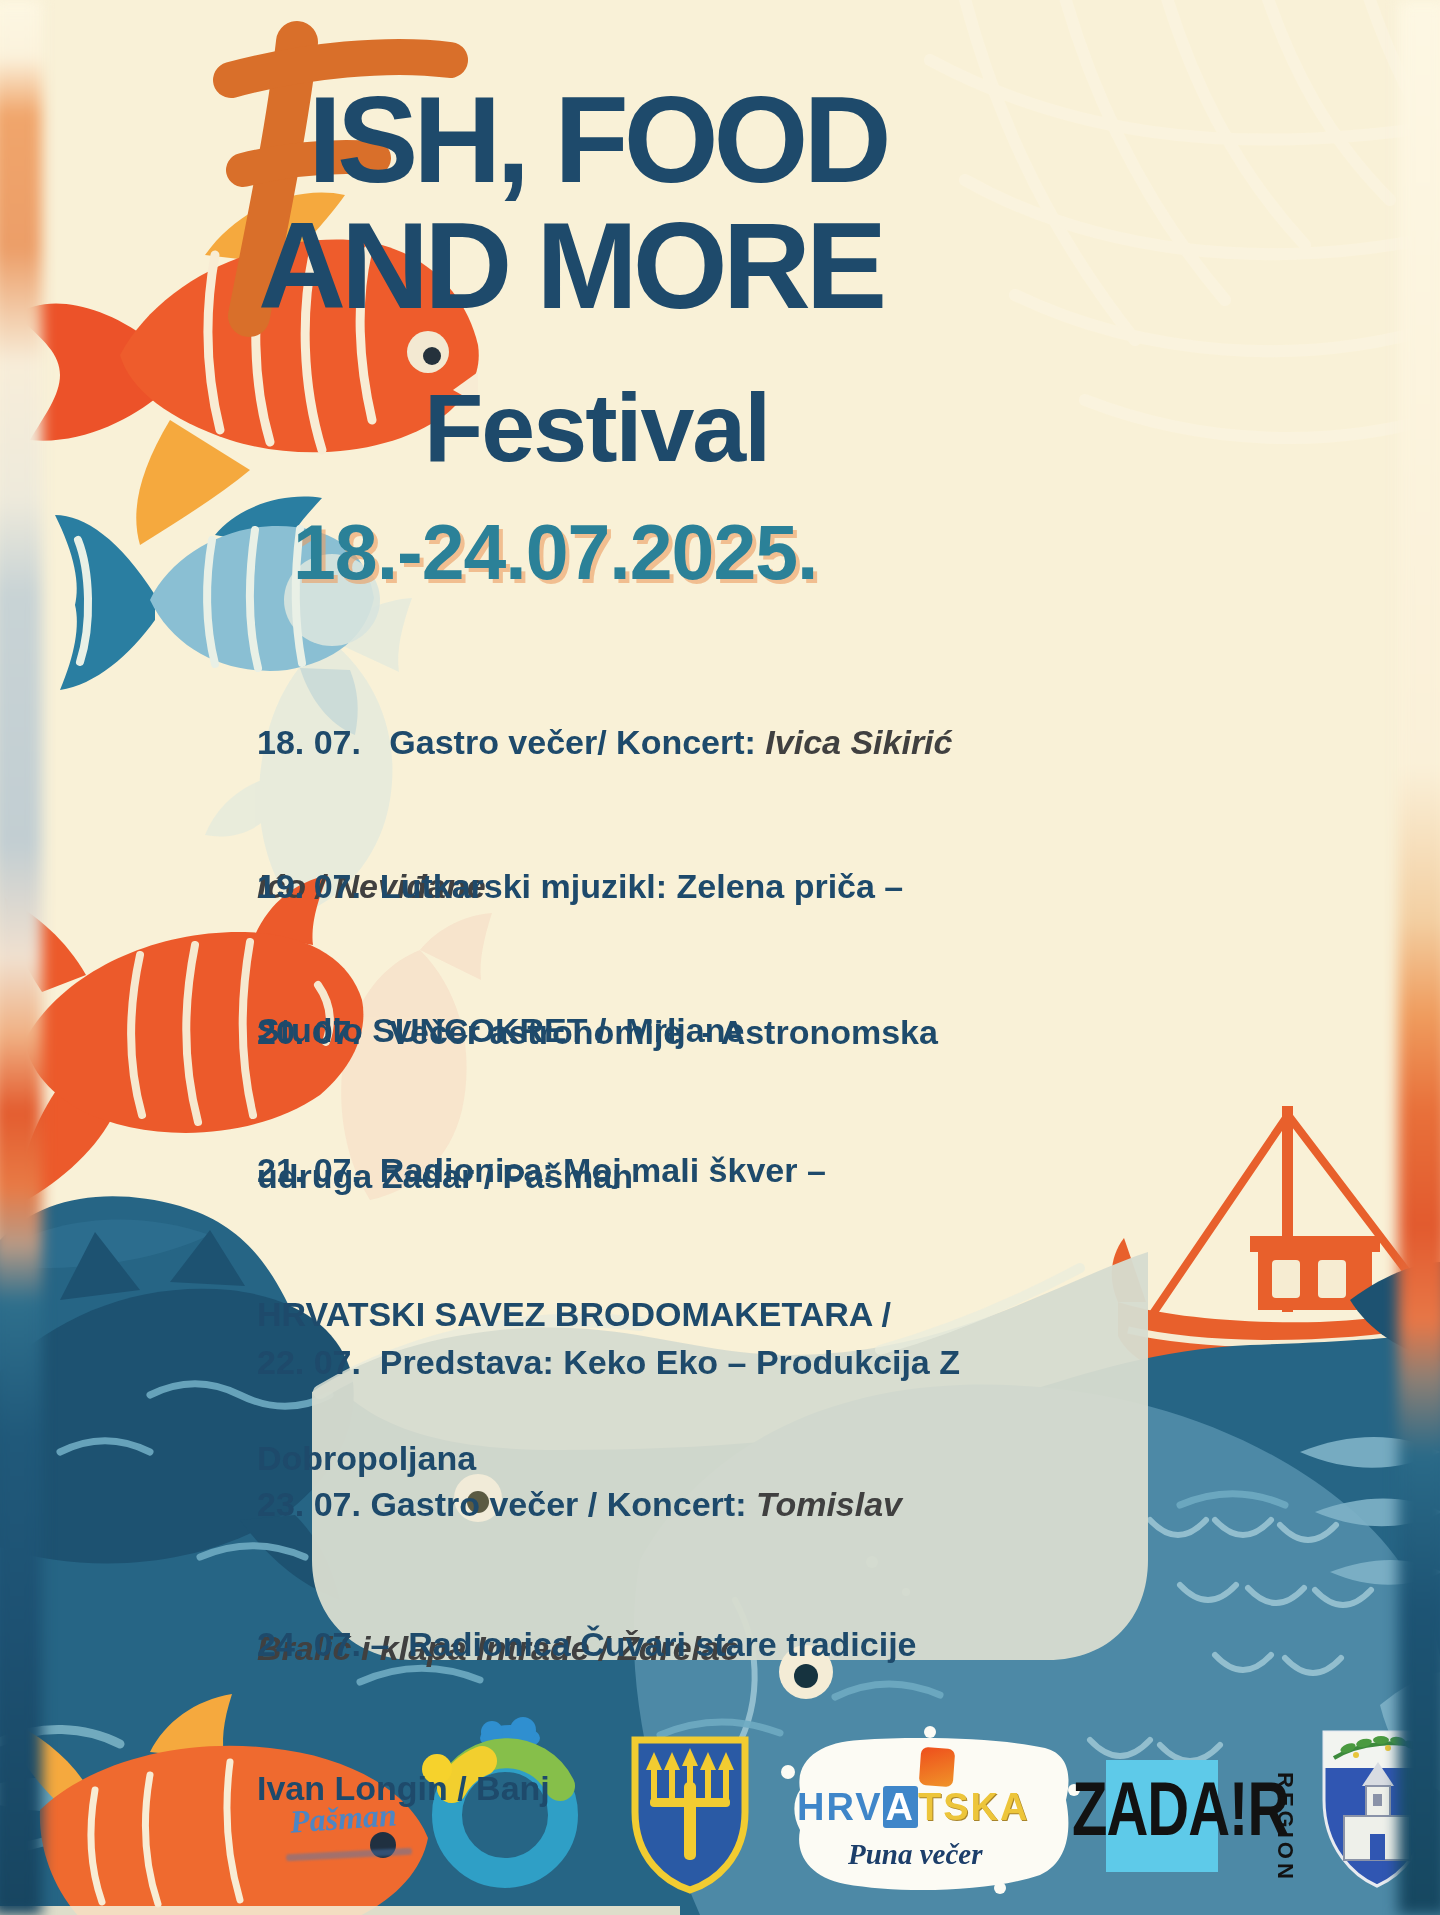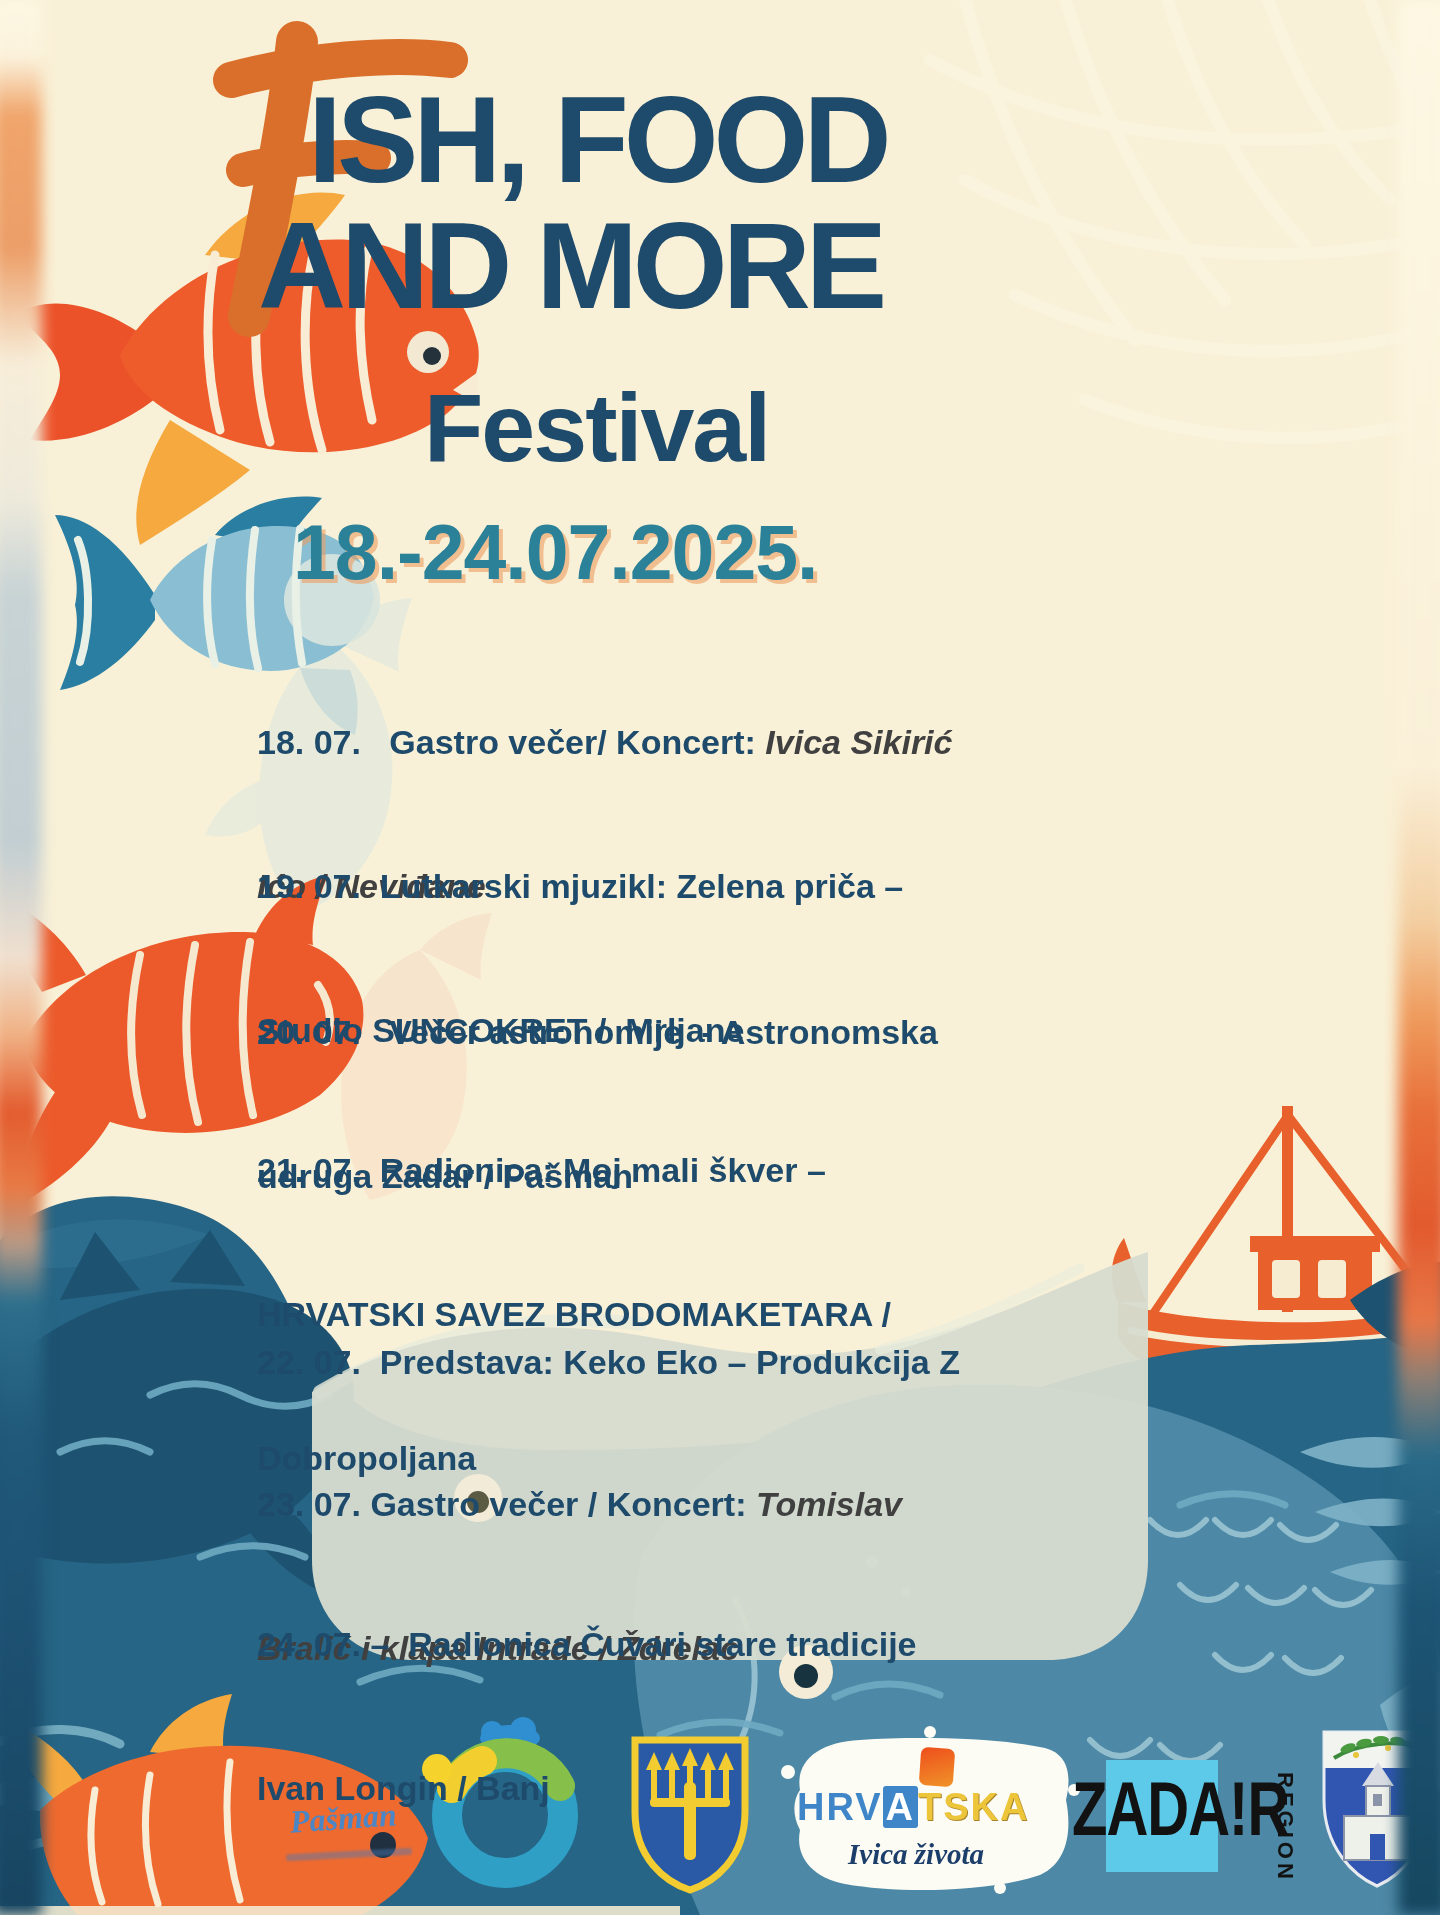--- a/index.html
+++ b/index.html
@@ -291,21 +291,21 @@
   <div class="ev e24">
     <div><span>24. 07. –  Radionica Čuvari stare tradicije</span></div>
     <div><span>Ivan Longin / Banj</span></div>
   </div>
 
   <div class="pasman-label">Pašman</div>
   <div class="pasman-sub"></div>
 
   <div class="hr-sq"></div>
   <div class="hr-word"><span class="b">HRV</span><span class="a">A</span><span class="y">TSKA</span></div>
-  <div class="hr-tag">Ivica života</div>
+  <div class="hr-tag">Puna večer</div>
 
   <div class="zadar">
     <div class="sq"></div>
     <div class="wm">ZADA!R</div>
     <div class="rg">REGION</div>
   </div>
 
 </div>
 
 </body></html>

